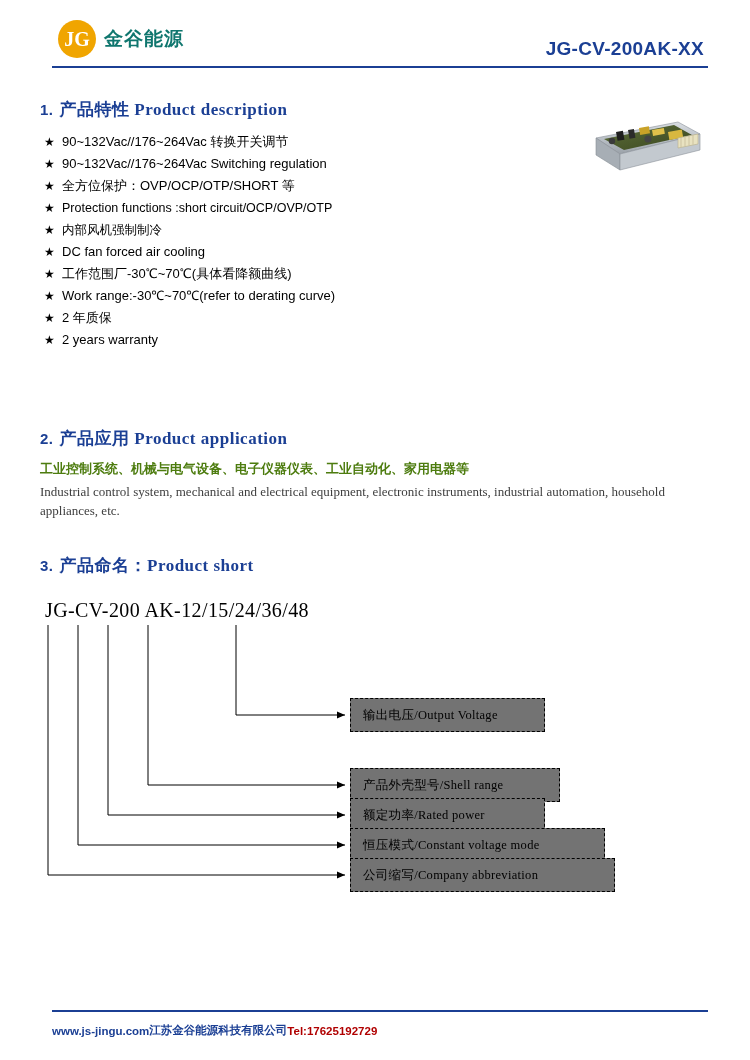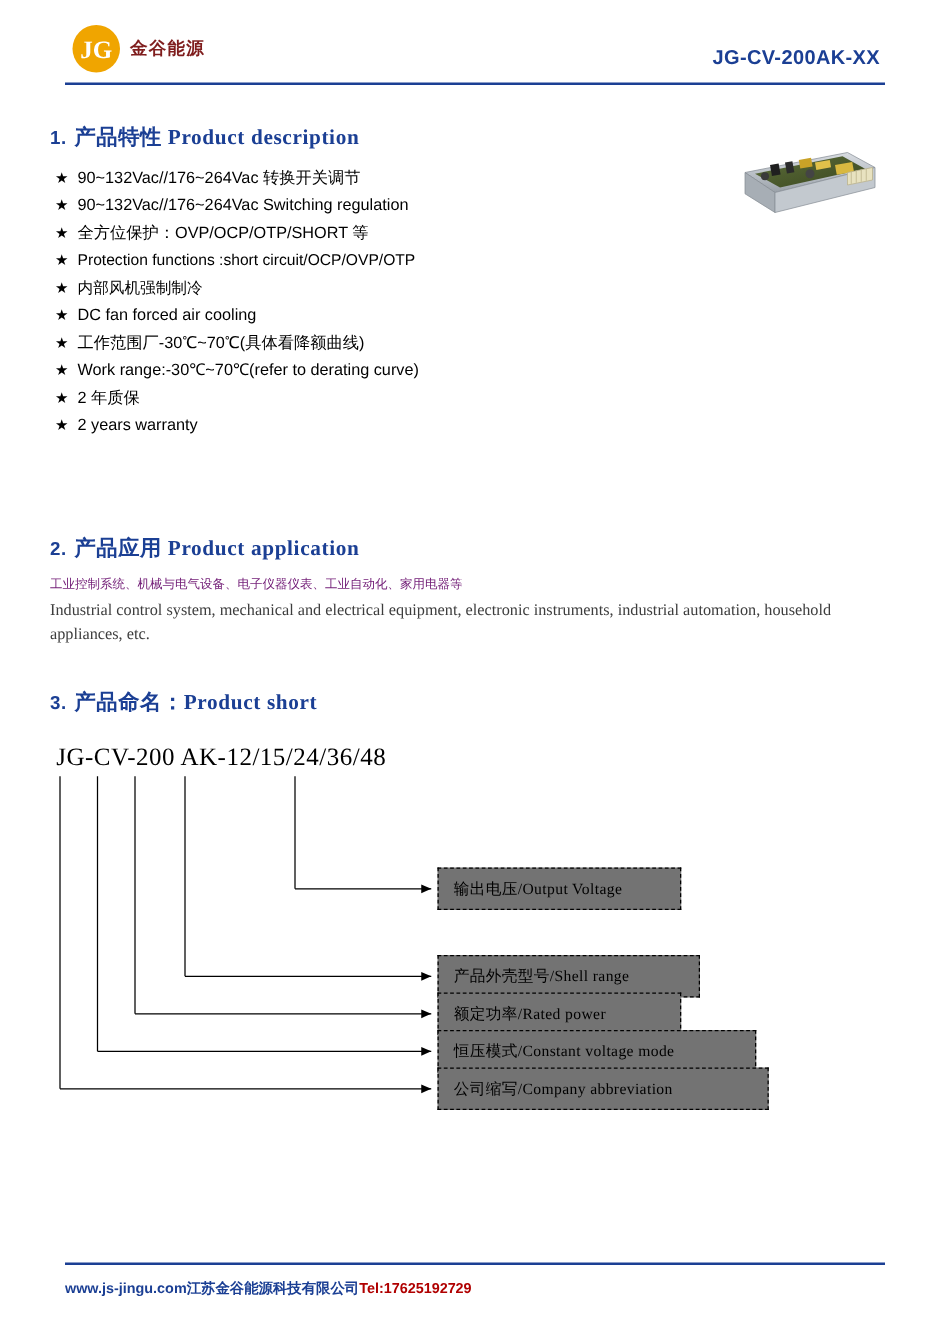--- a/index.html
+++ b/index.html
@@ -40,31 +40,31 @@
     height: 38px;
     border-radius: 50%;
     background: #f0a500;
     position: relative;
     display: inline-block;
   }
   .logo-mark svg { display:block; }
   .logo-text {
     margin-left: 8px;
     font-family: Liberation Sans, sans-serif;
-    font-size: 14px;
-    font-weight: bold;
-    color: #7f1d1d;
+    font-size: 19px;
+    font-weight: bold;
+    color: #0f766e;
     letter-spacing: 1px;
   }
   .model-code {
     position: absolute;
     right: 6px;
     top: 38px;
     font-family: "Liberation Sans", sans-serif;
-    font-size: 16px;
+    font-size: 19px;
     font-weight: bold;
     color: #1b3f94;
     letter-spacing: 0.3px;
     margin-left: 44px;
   }
   .header-rule {
     position: absolute;
     left: 12px;
     right: 2px;
     top: 66px;
@@ -128,24 +128,25 @@
     width: 120px;
     height: 78px;
   }
   .product-photo svg { display:block; }
 
   
   .sec2 {
     margin-top: 78px;
   }
   .app-cn {
-    font-size: 10px;
-    color: #701a75;
+    font-size: 13px;
+    color: #4d7c0f;
     margin: 10px 0 4px 0;
     font-family: "Liberation Serif", serif;
+    font-weight: bold;
   }
   .app-en {
     font-size: 13px;
     color: #3d3d3d;
     font-family: "Liberation Serif", serif;
     line-height: 19px;
     max-width: 680px;
   }
 
   

